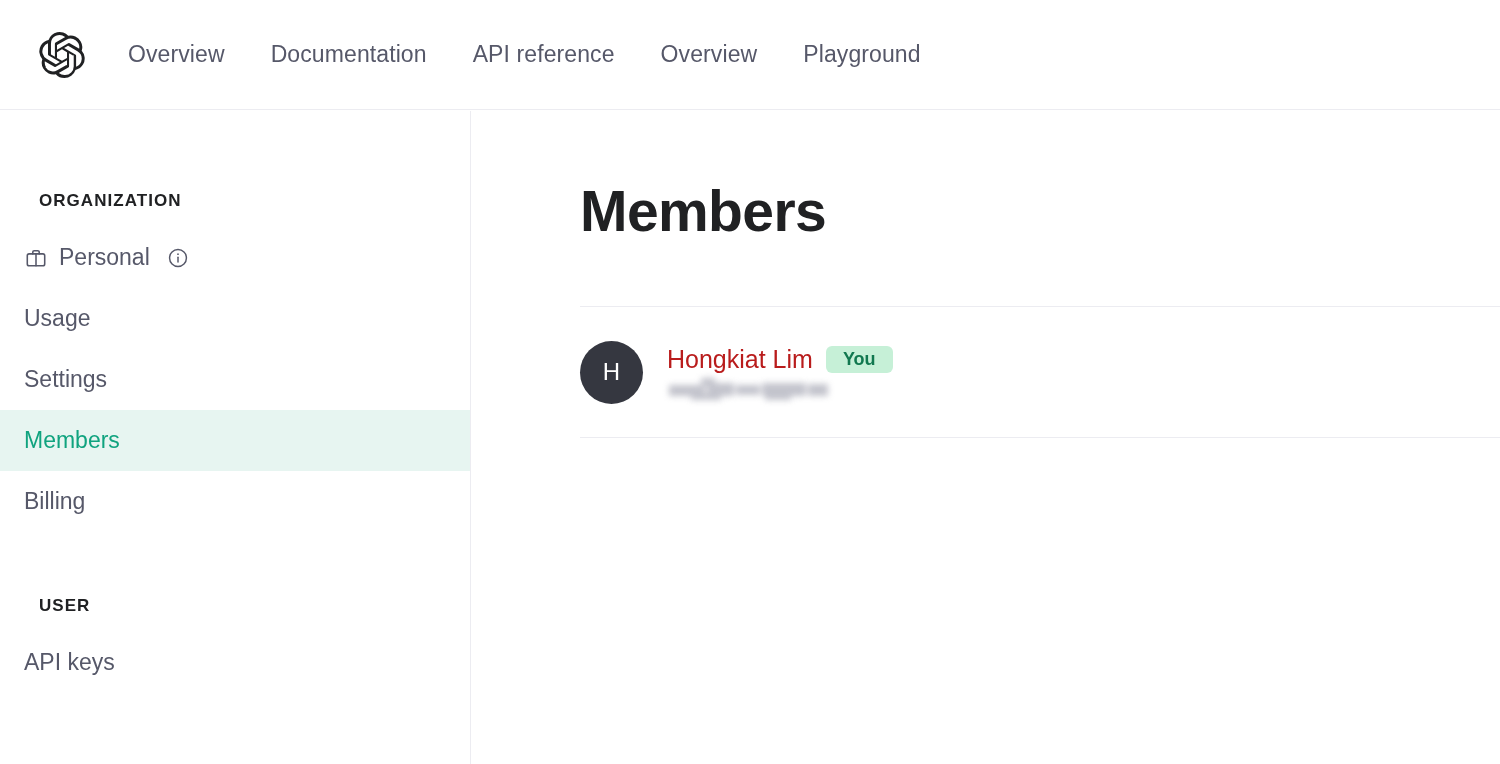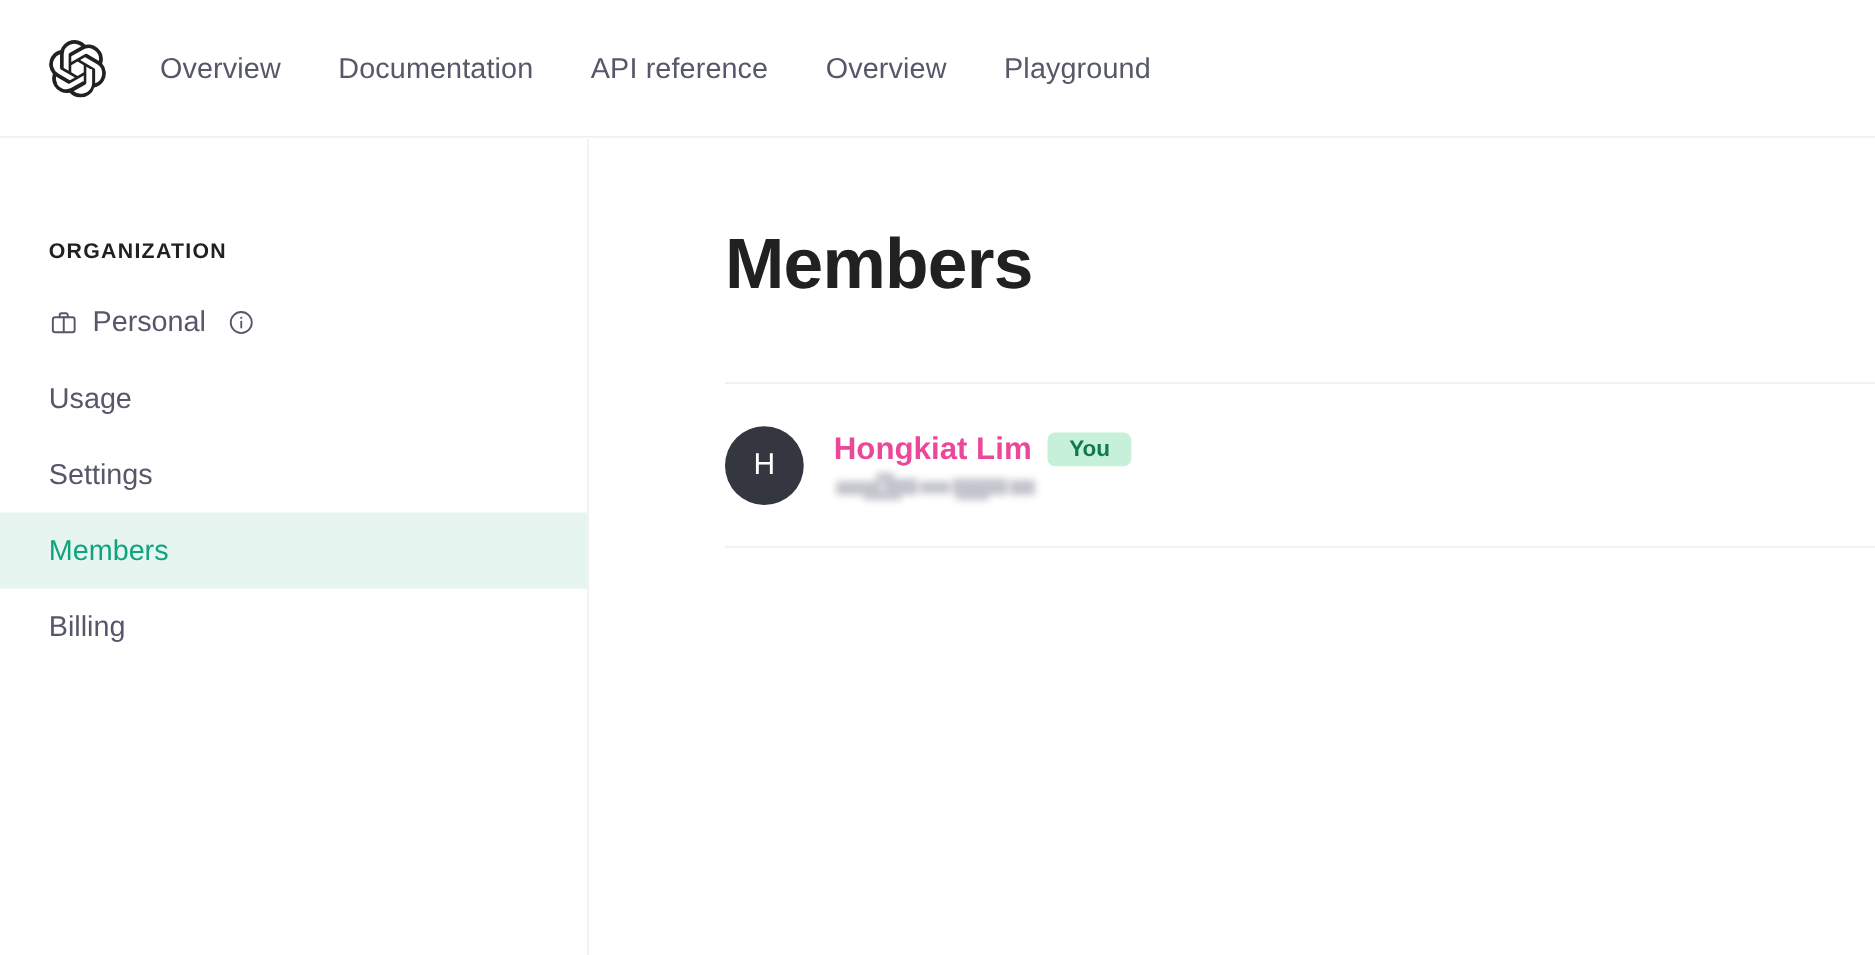--- a/index.html
+++ b/index.html
@@ -82,21 +82,21 @@
   .side-group-org { position: absolute; top: 80px; left: 0; width: 100%; }
   .side-group-user { position: absolute; top: 485px; left: 0; width: 100%; }
 
   .side-items { margin-top: 16px; }
 
   .side-item {
     position: relative;
     height: 61px;
     display: flex;
     align-items: center;
-    padding-left: 39px;
+    padding-left: 24px;
     font-size: 23px;
     color: #565869;
     cursor: pointer;
     white-space: nowrap;
   }
 
   .side-item.active {
     background: #e7f5f1;
     color: #10a37f;
   }
@@ -185,23 +185,22 @@
   }
 
   .member-name-line {
     display: flex;
     align-items: center;
     gap: 13px;
   }
 
   .member-name {
     font-size: 25px;
-    color: #ec4899;
+    color: #b91c1c;
     white-space: nowrap;
-    font-weight: bold;
   }
 
   .badge-you {
     background: #c6f0d7;
     color: #11784f;
     font-size: 18px;
     font-weight: 700;
     border-radius: 6px;
     padding: 4px 17px 5px;
     line-height: 1;
@@ -288,20 +287,28 @@
           <span>Members</span>
         </div>
 
         <div class="side-item">
           <span>Billing</span>
         </div>
 
       </div>
     </div>
 
+    <div class="side-group-user">
+      <div class="side-section-title">USER</div>
+      <div class="side-items">
+        <div class="side-item">
+          <span>API keys</span>
+        </div>
+      </div>
+    </div>
 
   </aside>
 
   <main class="main">
 
     <h1 class="page-title">Members</h1>
 
     <div class="divider divider-top"></div>
 
     <div class="member-row">

